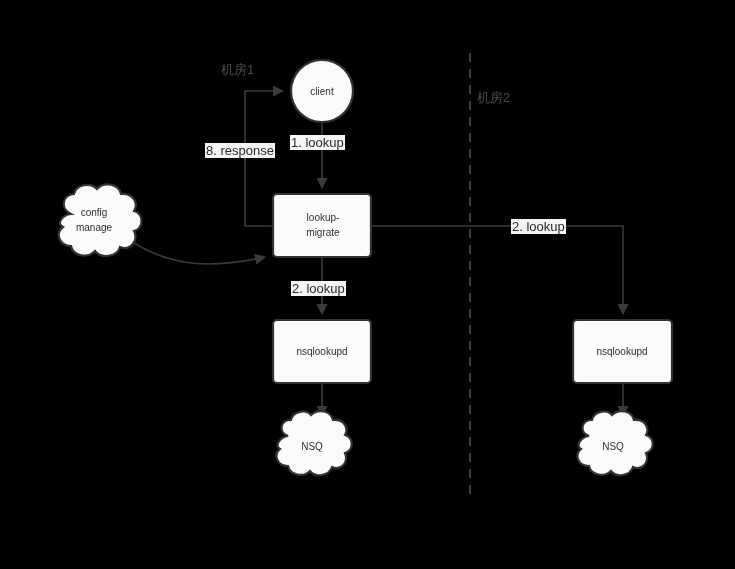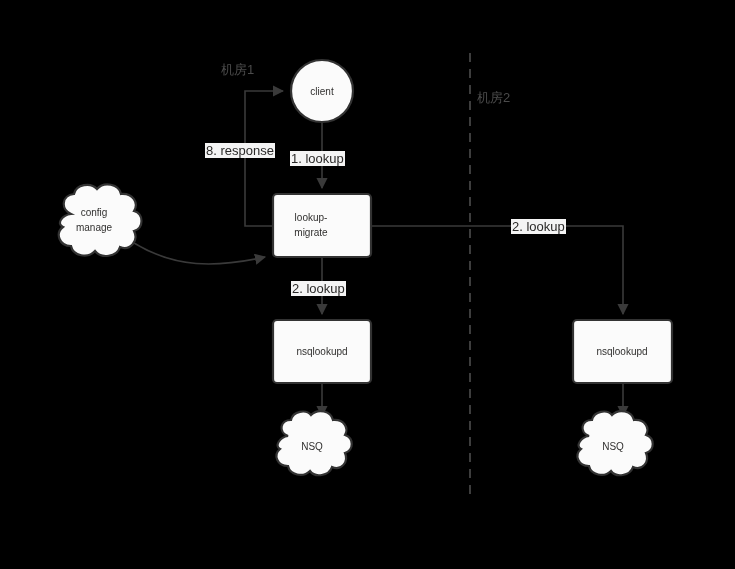--- a/index.html
+++ b/index.html
@@ -126,32 +126,32 @@
   </svg>
 
   <div class="zone-label" style="left:221px; top:62px;">机房1</div>
   <div class="zone-label" style="left:477px; top:74px;margin-top:16px;">机房2</div>
 
   <div class="node-label" style="left:292px; top:84px; width:60px;">client</div>
 
   <div class="node-label" style="left:62px; top:205px; width:64px;">config
 manage</div>
 
-  <div class="node-label" style="left:266px; top:210px; width:90px;">lookup-
+  <div class="node-label" style="left:278px; top:210px; width:90px;">lookup-
 migrate</div>
 
   <div class="node-label" style="left:277px; top:344px; width:90px;">nsqlookupd</div>
 
   <div class="node-label" style="left:577px; top:344px; width:90px;">nsqlookupd</div>
 
   <div class="node-label" style="left:282px; top:439px; width:60px;">NSQ</div>
 
   <div class="node-label" style="left:583px; top:439px; width:60px;">NSQ</div>
 
-  <div class="edge-label" style="left:290px; top:151px;">1. lookup</div>
+  <div class="edge-label" style="left:290px; top:135px;">1. lookup</div>
 
   <div class="edge-label" style="left:205px; top:143px;">8. response</div>
 
   <div class="edge-label" style="left:291px; top:281px;">2. lookup</div>
 
   <div class="edge-label" style="left:511px; top:219px;">2. lookup</div>
 
 </div>
 
 </body></html>

